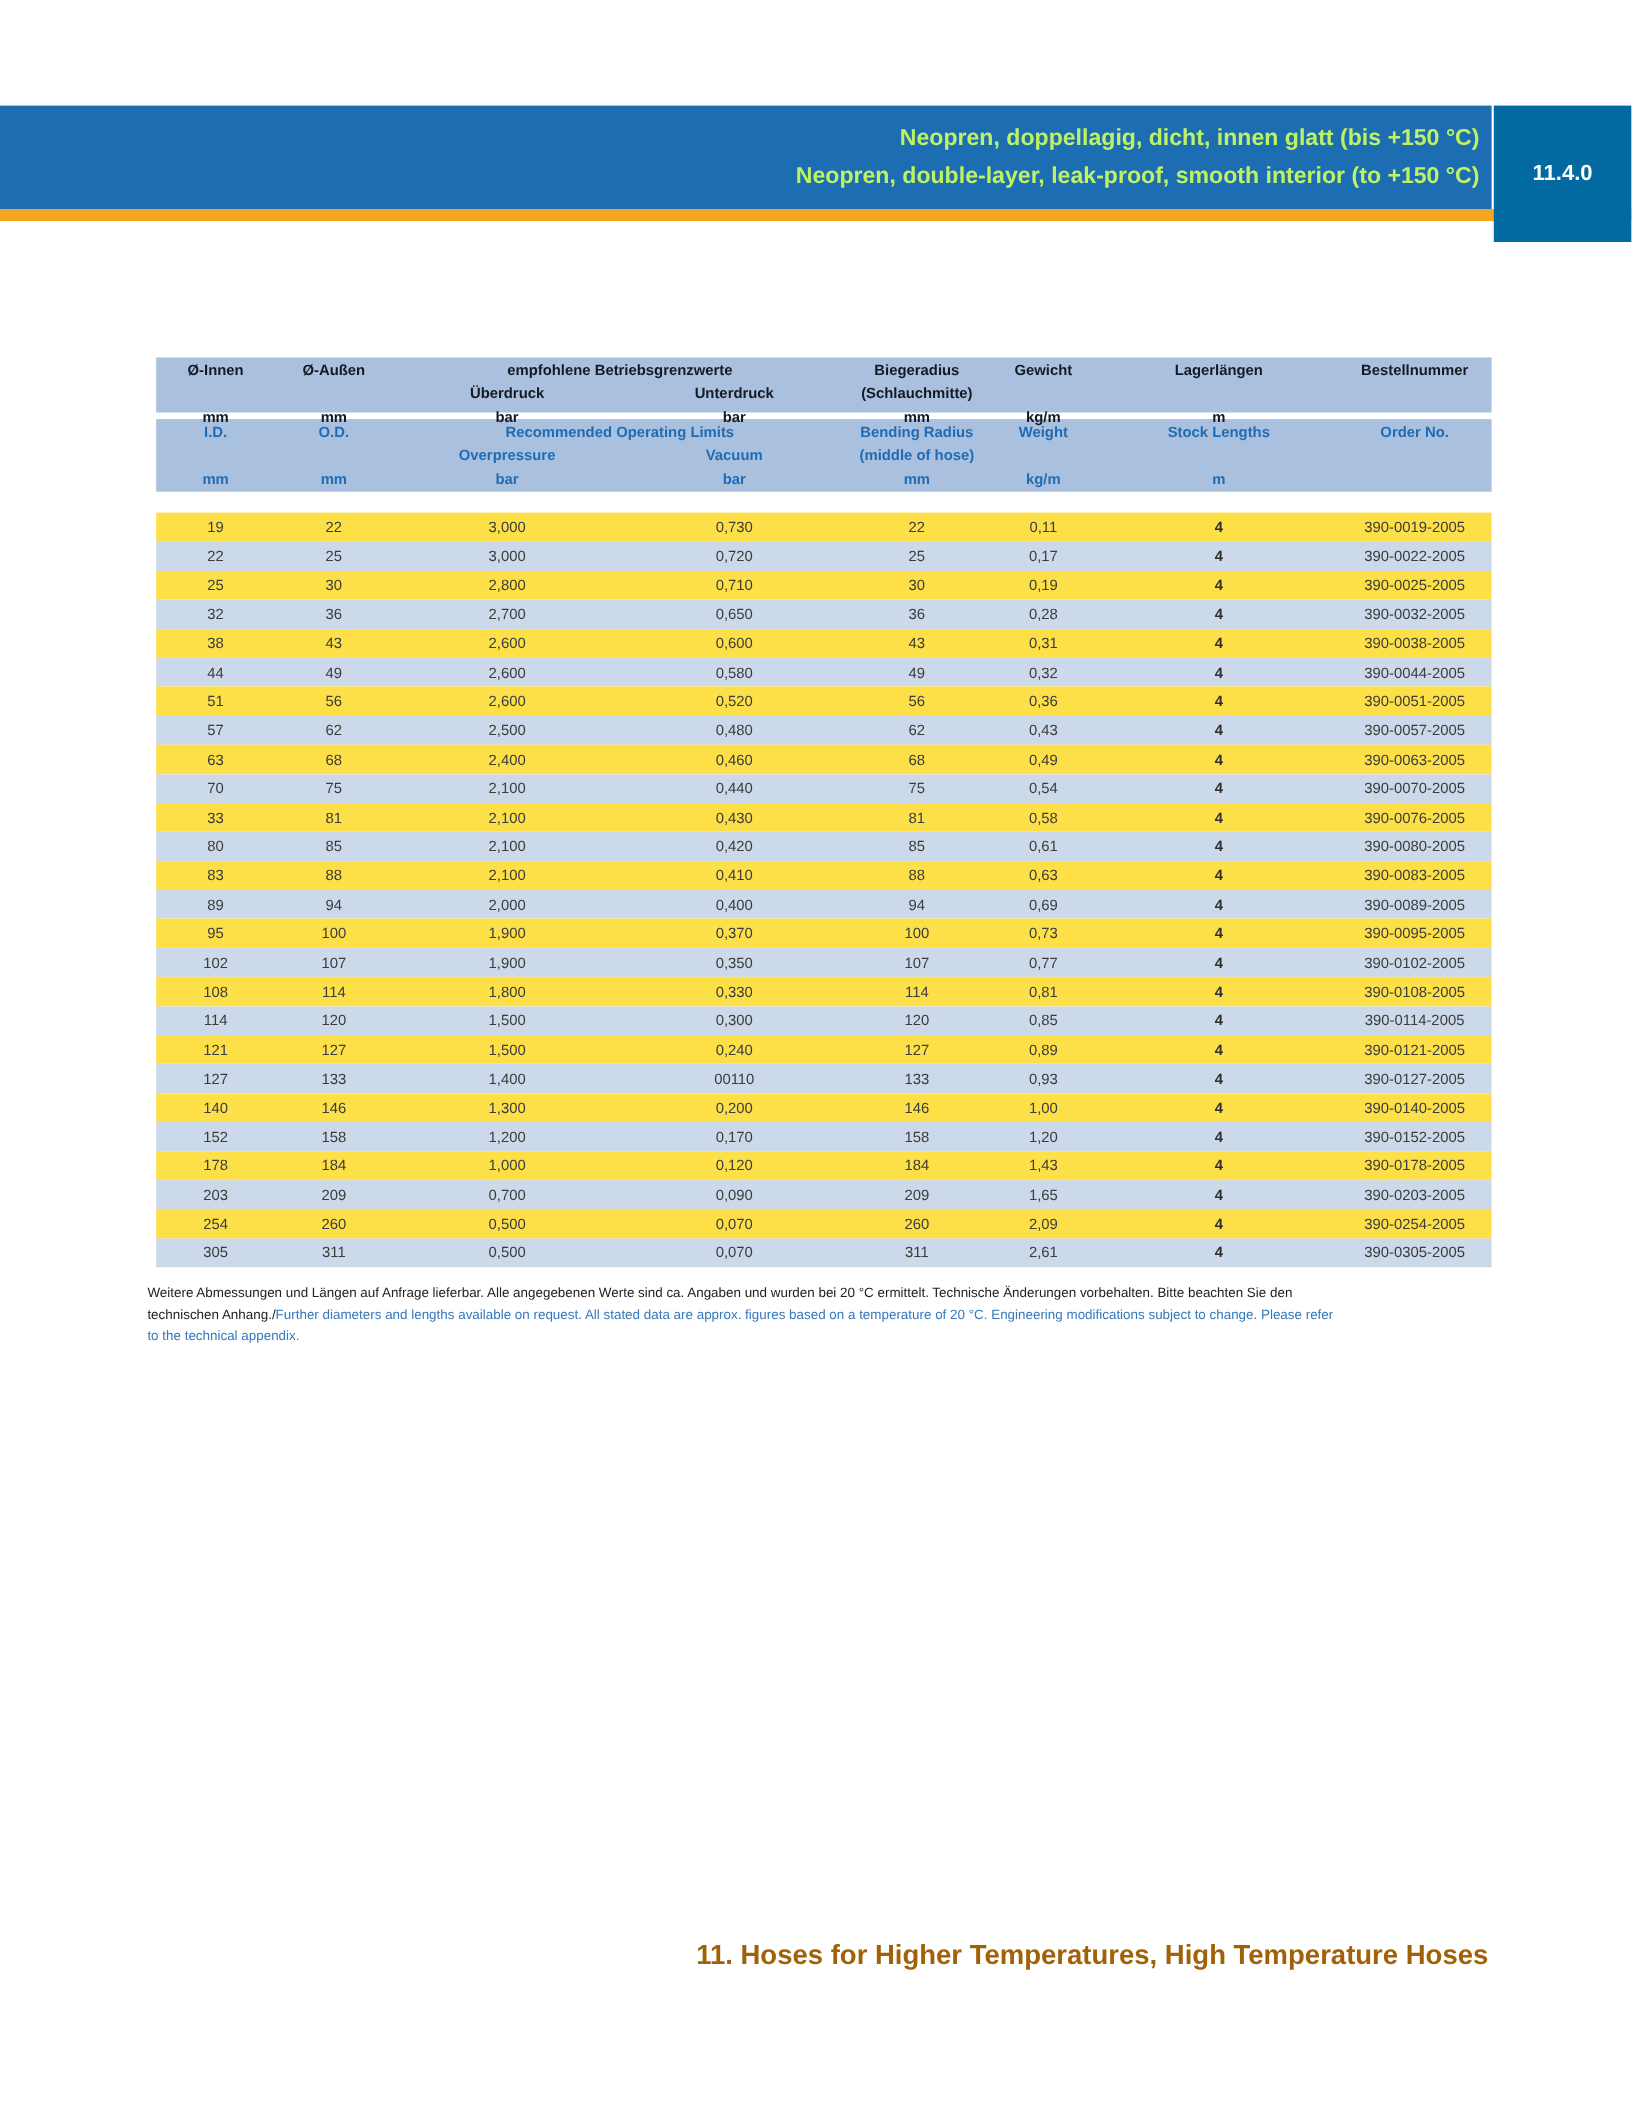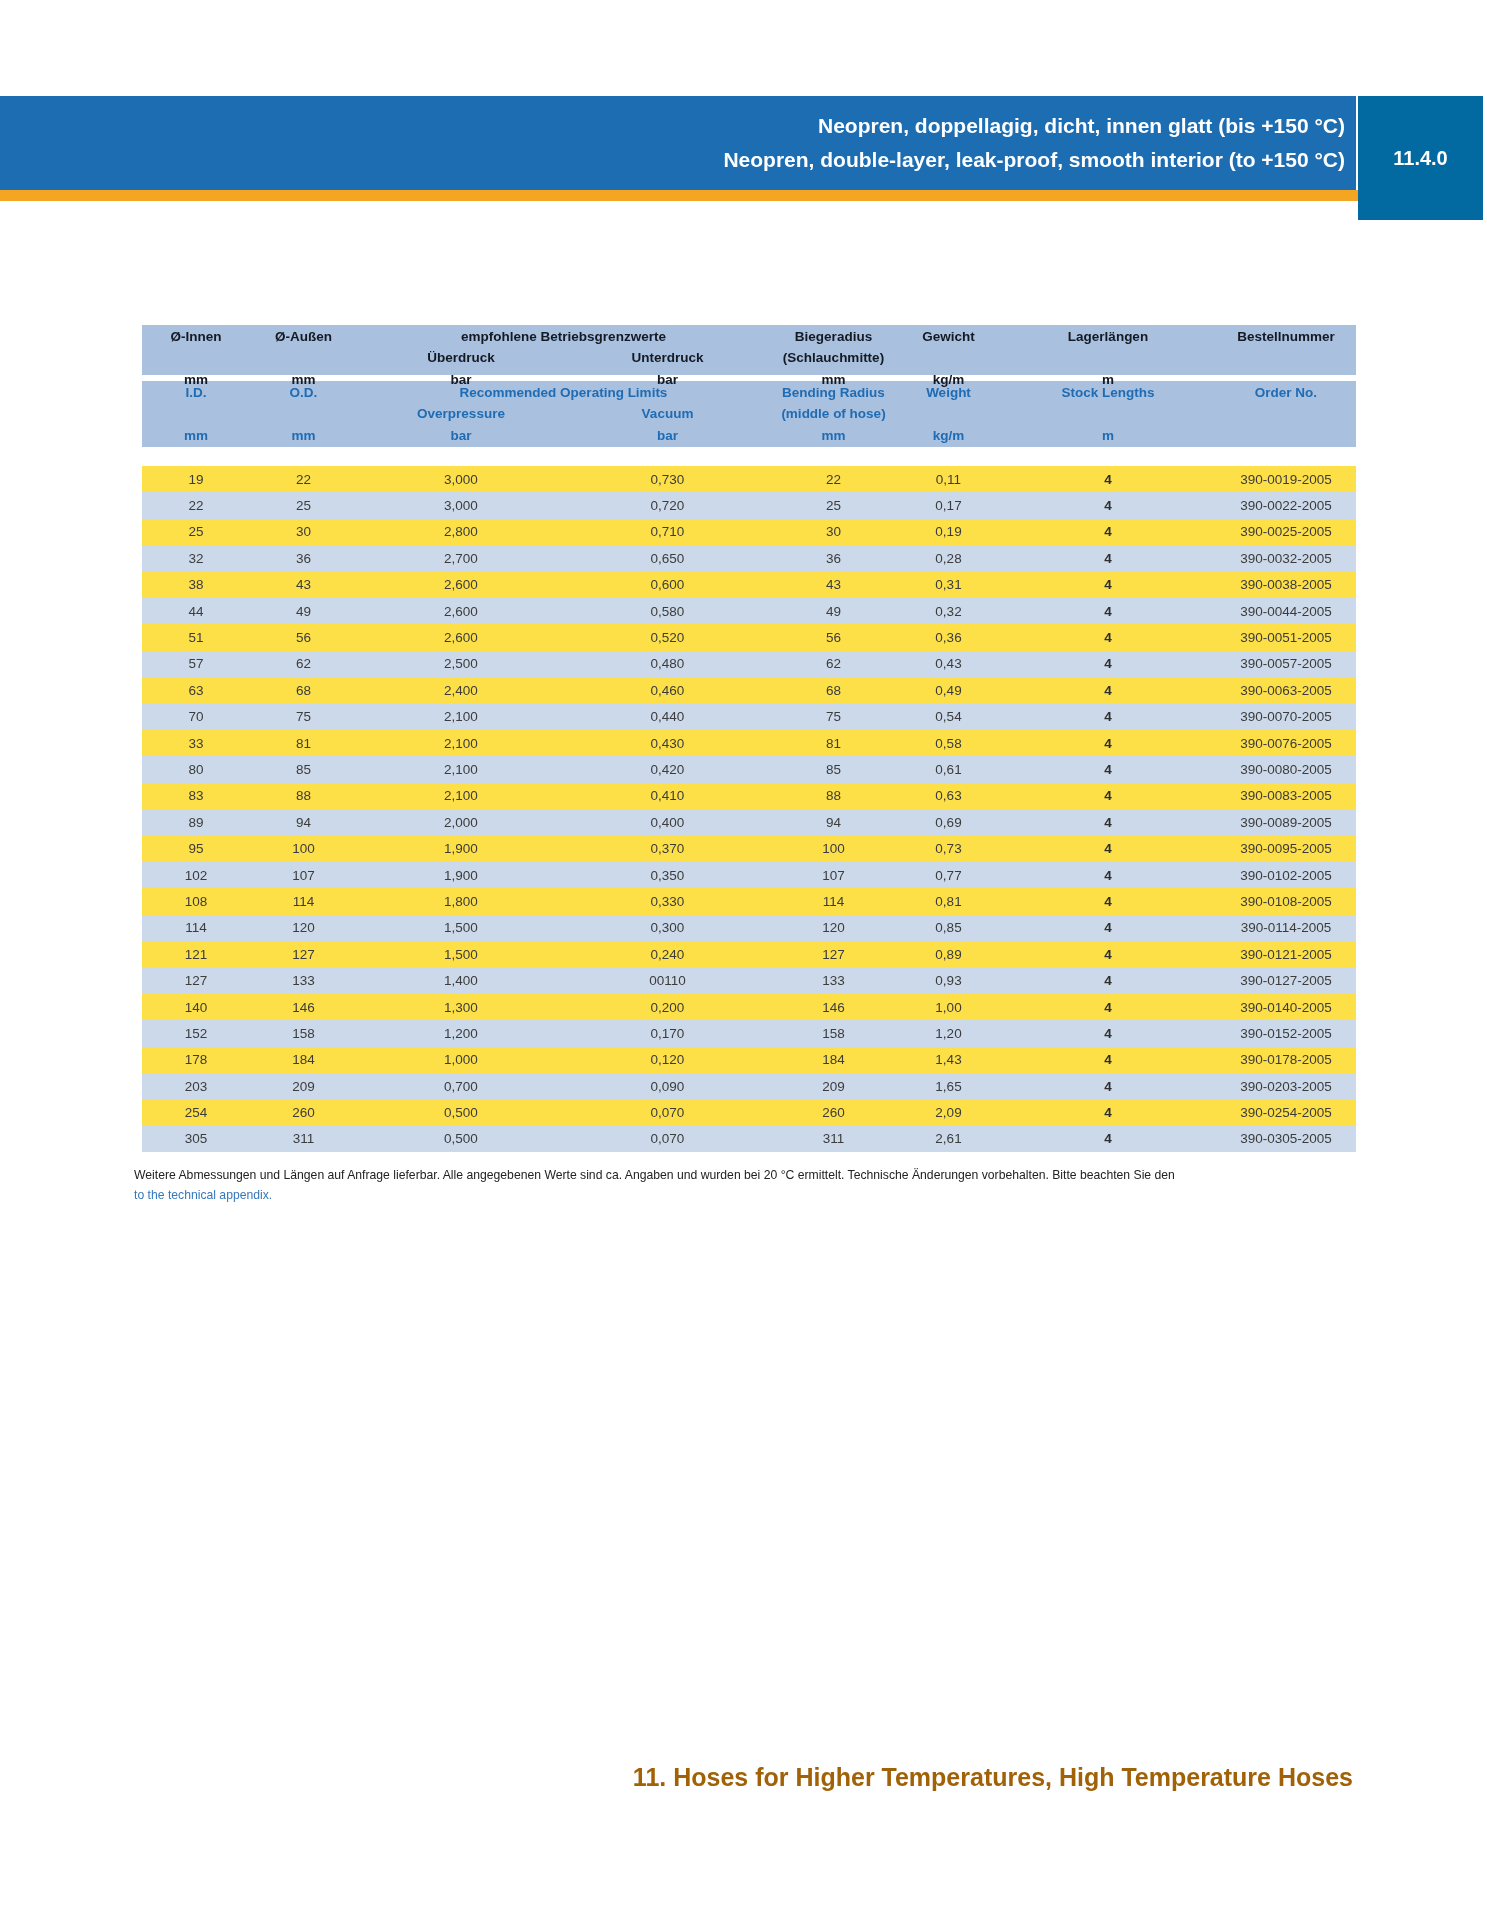--- a/index.html
+++ b/index.html
@@ -11,21 +11,21 @@
     overflow:hidden;
   }
   
   .band{
     position:absolute;left:0;top:96px;width:1356px;height:94px;
     background:#1d6db3;
     display:flex;flex-direction:column;justify-content:center;
     text-align:right;padding-right:11px;box-sizing:border-box;
   }
   .band .t{
-    color:#ffffff;font-size:21px;font-weight:bold;line-height:34px;
+    color:#bef264;font-size:21px;font-weight:bold;line-height:34px;
     white-space:nowrap;
   }
   .orange-strip{
     position:absolute;left:0;top:190px;width:1483px;height:11px;
     background:#f4a521;
   }
   .tab{
     position:absolute;left:1358px;top:96px;width:125px;height:124px;
     background:#0369a1;
     display:flex;align-items:center;justify-content:center;
@@ -396,19 +396,22 @@
         <div class="tcell">390-0305-2005</div>
       </div>
     </div>
 </div>
 
 <div class="footnote">
   <div>
     <span class="de">Weitere Abmessungen und Längen auf Anfrage lieferbar. Alle angegebenen Werte sind ca. Angaben und wurden bei 20 °C ermittelt. Technische Änderungen vorbehalten. Bitte beachten Sie den</span>
   </div>
   <div>
+    <span class="de">technischen Anhang./</span><span class="en">Further diameters and lengths available on request. All stated data are approx. figures based on a temperature of 20 °C. Engineering modifications subject to change. Please refer</span>
+  </div>
+  <div>
     <span class="en">to the technical appendix.</span>
   </div>
 </div>
 
 <div class="footer-titles">
   <div class="en">11. Hoses for Higher Temperatures, High Temperature Hoses</div>
 </div>
 
 </body></html>

